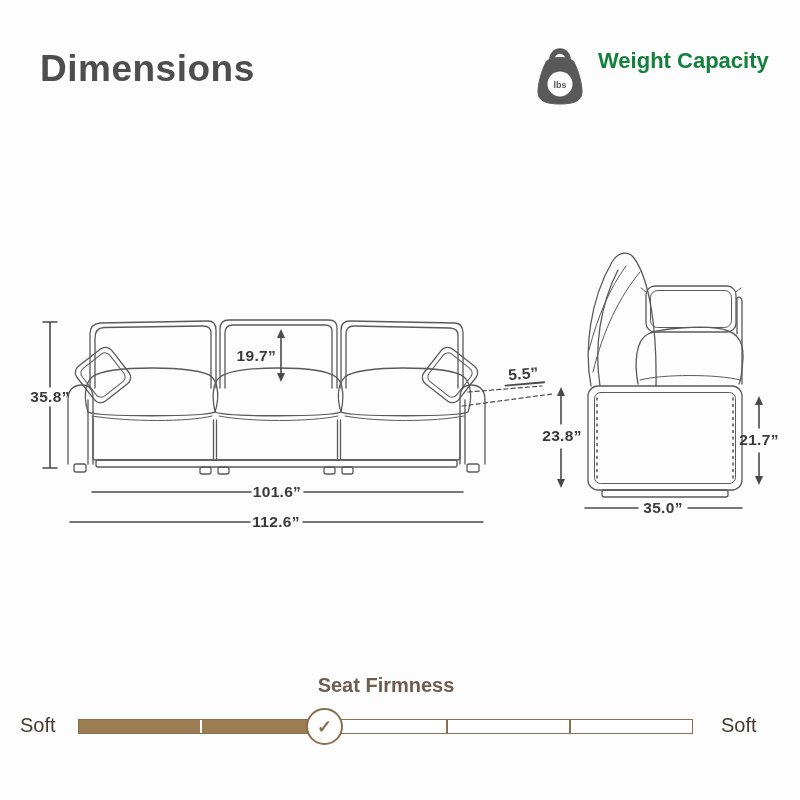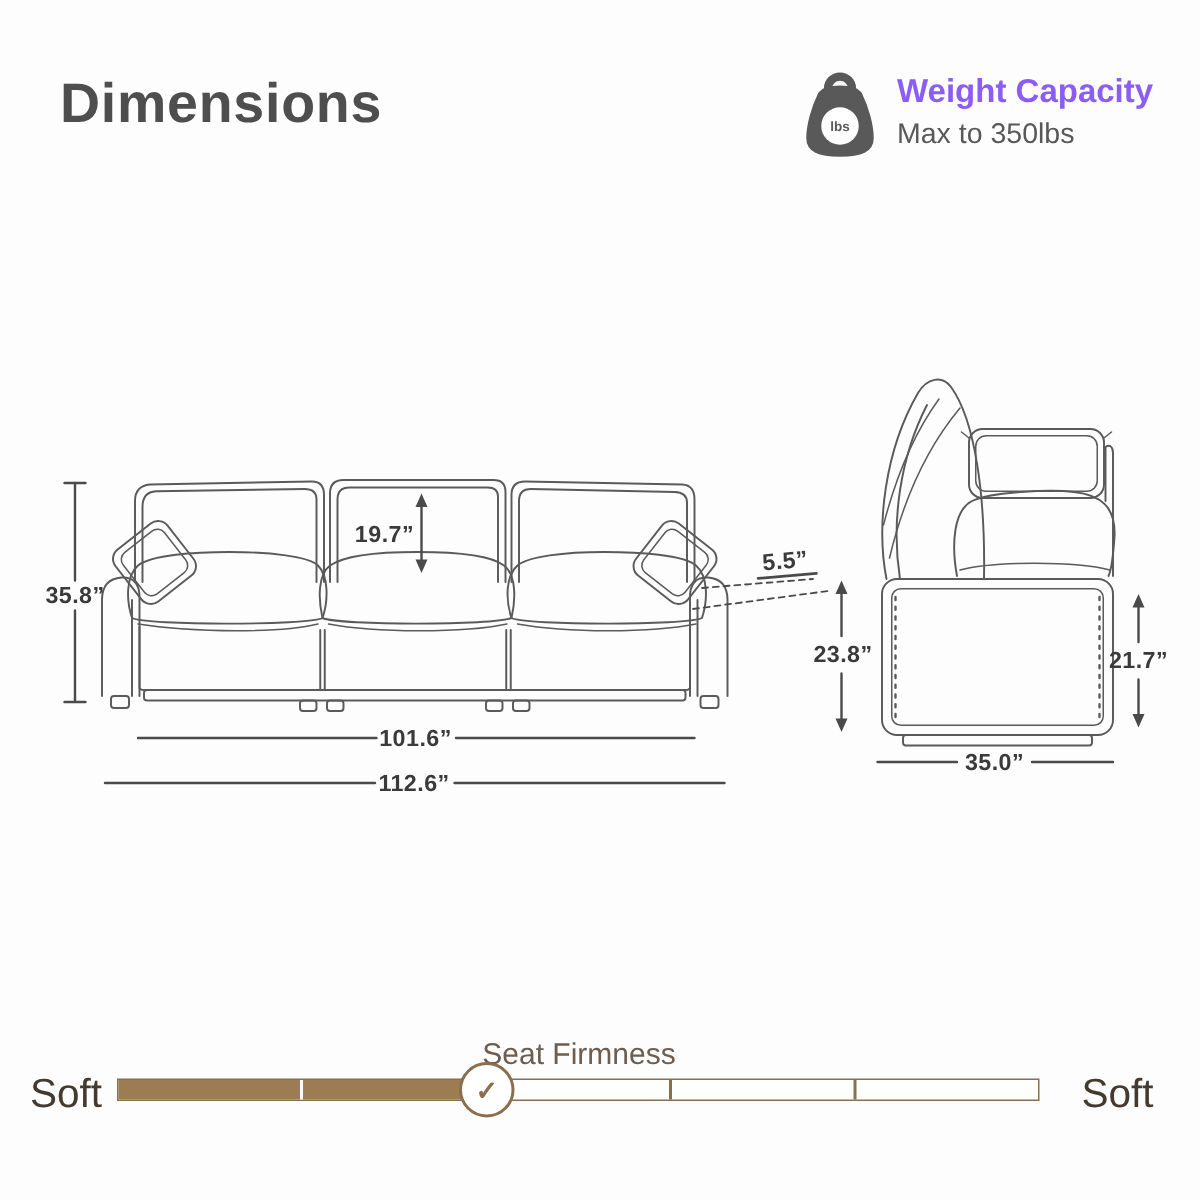--- a/index.html
+++ b/index.html
@@ -6,31 +6,31 @@
   body{
     width:800px;height:800px;position:relative;background:#fdfdfd;
     font-family:"Liberation Sans", sans-serif;overflow:hidden;
   }
   .abs{position:absolute;}
   
   .page-title{
     left:40px;top:48px;font-size:37px;font-weight:800;color:#4e4e4e;letter-spacing:.5px;text-align:right;
   }
   .wc-wrap{left:536px;top:48px;display:flex;align-items:flex-start;gap:14px;}
-  .wc-text .wc-title{font-size:22px;font-weight:700;color:#8b5cf6;line-height:1.15;}
+  .wc-text .wc-title{font-size:22px;font-weight:700;color:#15803d;line-height:1.15;}
   .wc-text .wc-sub{font-size:19px;color:#585858;margin-top:6px;}
   
   svg text{font-family:"Liberation Sans", sans-serif;}
   .dim-label{font-size:15.5px;font-weight:700;fill:#3a3a3a;letter-spacing:.3px;}
   
   .firmness-title{
-    left:386px;top:692px;transform:translateX(-50%);
-    font-size:20px;font-weight:400;color:#6e5d4e;white-space:nowrap;
+    left:386px;top:674px;transform:translateX(-50%);
+    font-size:20px;font-weight:700;color:#6e5d4e;white-space:nowrap;
   }
-  .firm-minmax{top:714px;font-size:27px;color:#443a30;font-weight:500;}
+  .firm-minmax{top:714px;font-size:20px;color:#443a30;font-weight:500;}
   .firm-track{
     left:78px;top:719px;width:615px;height:15px;box-sizing:border-box;
     background:#ffffff;border:1.5px solid #8a6f4e;
   }
   .firm-fill{position:absolute;left:0;top:0;height:100%;width:246px;background:#9c7c53;}
   .firm-div{position:absolute;top:0;height:100%;}
   .firm-div.white{width:2px;background:#ffffff;left:121px;}
   .firm-div.brown1{width:1.5px;background:#8a6f4e;left:367px;}
   .firm-div.brown2{width:1.5px;background:#8a6f4e;left:490px;}
   .firm-handle{
@@ -47,21 +47,20 @@
 
 <div class="abs wc-wrap">
   <svg width="48" height="60" viewBox="0 0 48 60">
     <circle cx="24" cy="11" r="8" fill="none" stroke="#595959" stroke-width="5.5"></circle>
     <path d="M10,14 C5,24 2,36 2,44 C2,53 10,56 24,56 C38,56 46,53 46,44 C46,36 43,24 38,14 C34,8 14,8 10,14 Z" fill="#595959" stroke="#595959" stroke-width="1"></path>
     <circle cx="24" cy="36" r="12.5" fill="#ffffff"></circle>
     <text x="24" y="39.5" text-anchor="middle" font-size="9" font-weight="700" fill="#595959">lbs</text>
   </svg>
   <div class="wc-text">
     <div class="wc-title">Weight Capacity</div>
-    <div class="wc-sub">Max to 350lbs</div>
   </div>
 </div>
 
 <svg class="abs" style="left:0;top:0;" width="800" height="660" viewBox="0 0 800 660" fill="none" stroke-linecap="round" stroke-linejoin="round">
 
   <g stroke="#5a5a5a" stroke-width="1.3">
 
     <path d="M90,388 L90,334 Q90,324 100,323 L208,321 Q216,321 216,330 L216,388"></path>
     <path d="M95,388 L95,338 Q95,328 104,327.5 L203,326 Q211,326 211,333 L211,388"></path>
     <path d="M220,388 L220,329 Q220,320 229,320 L329,320 Q337,320 337,328 L337,388"></path>

